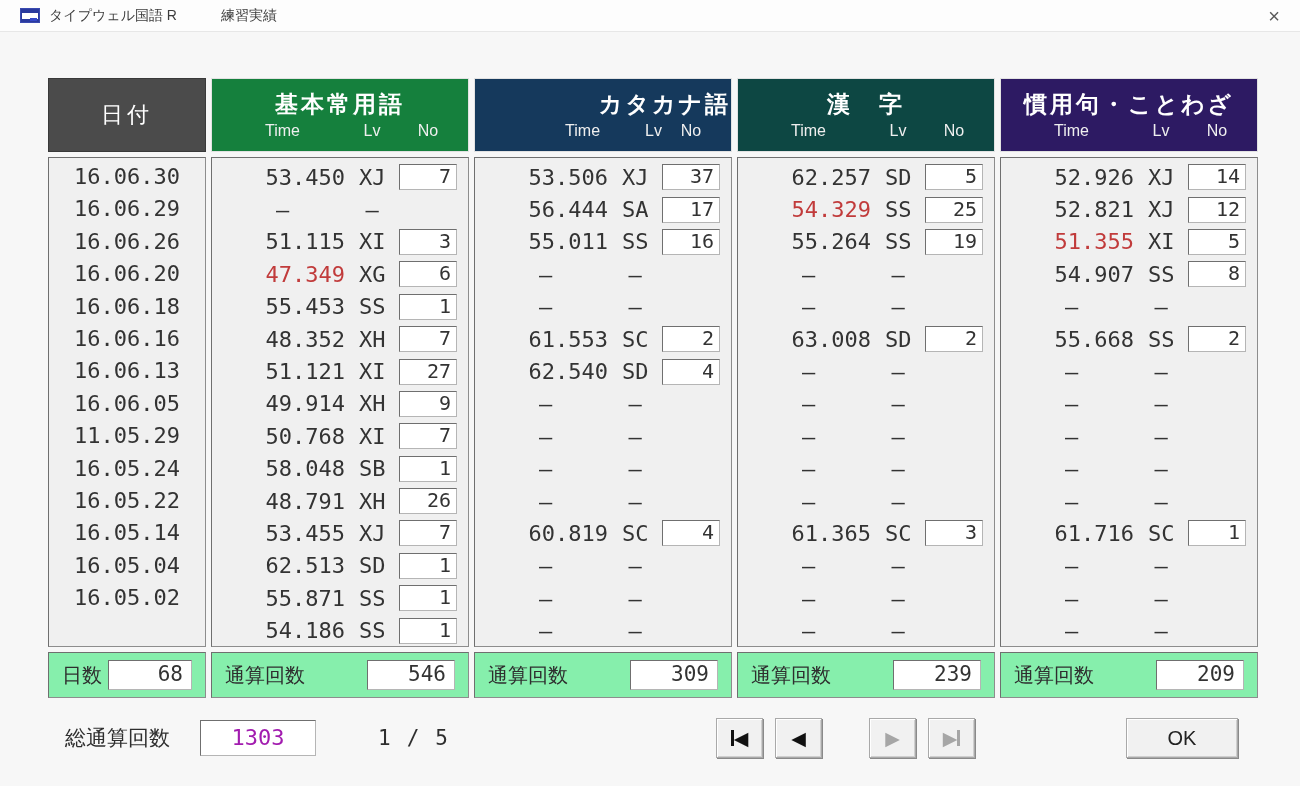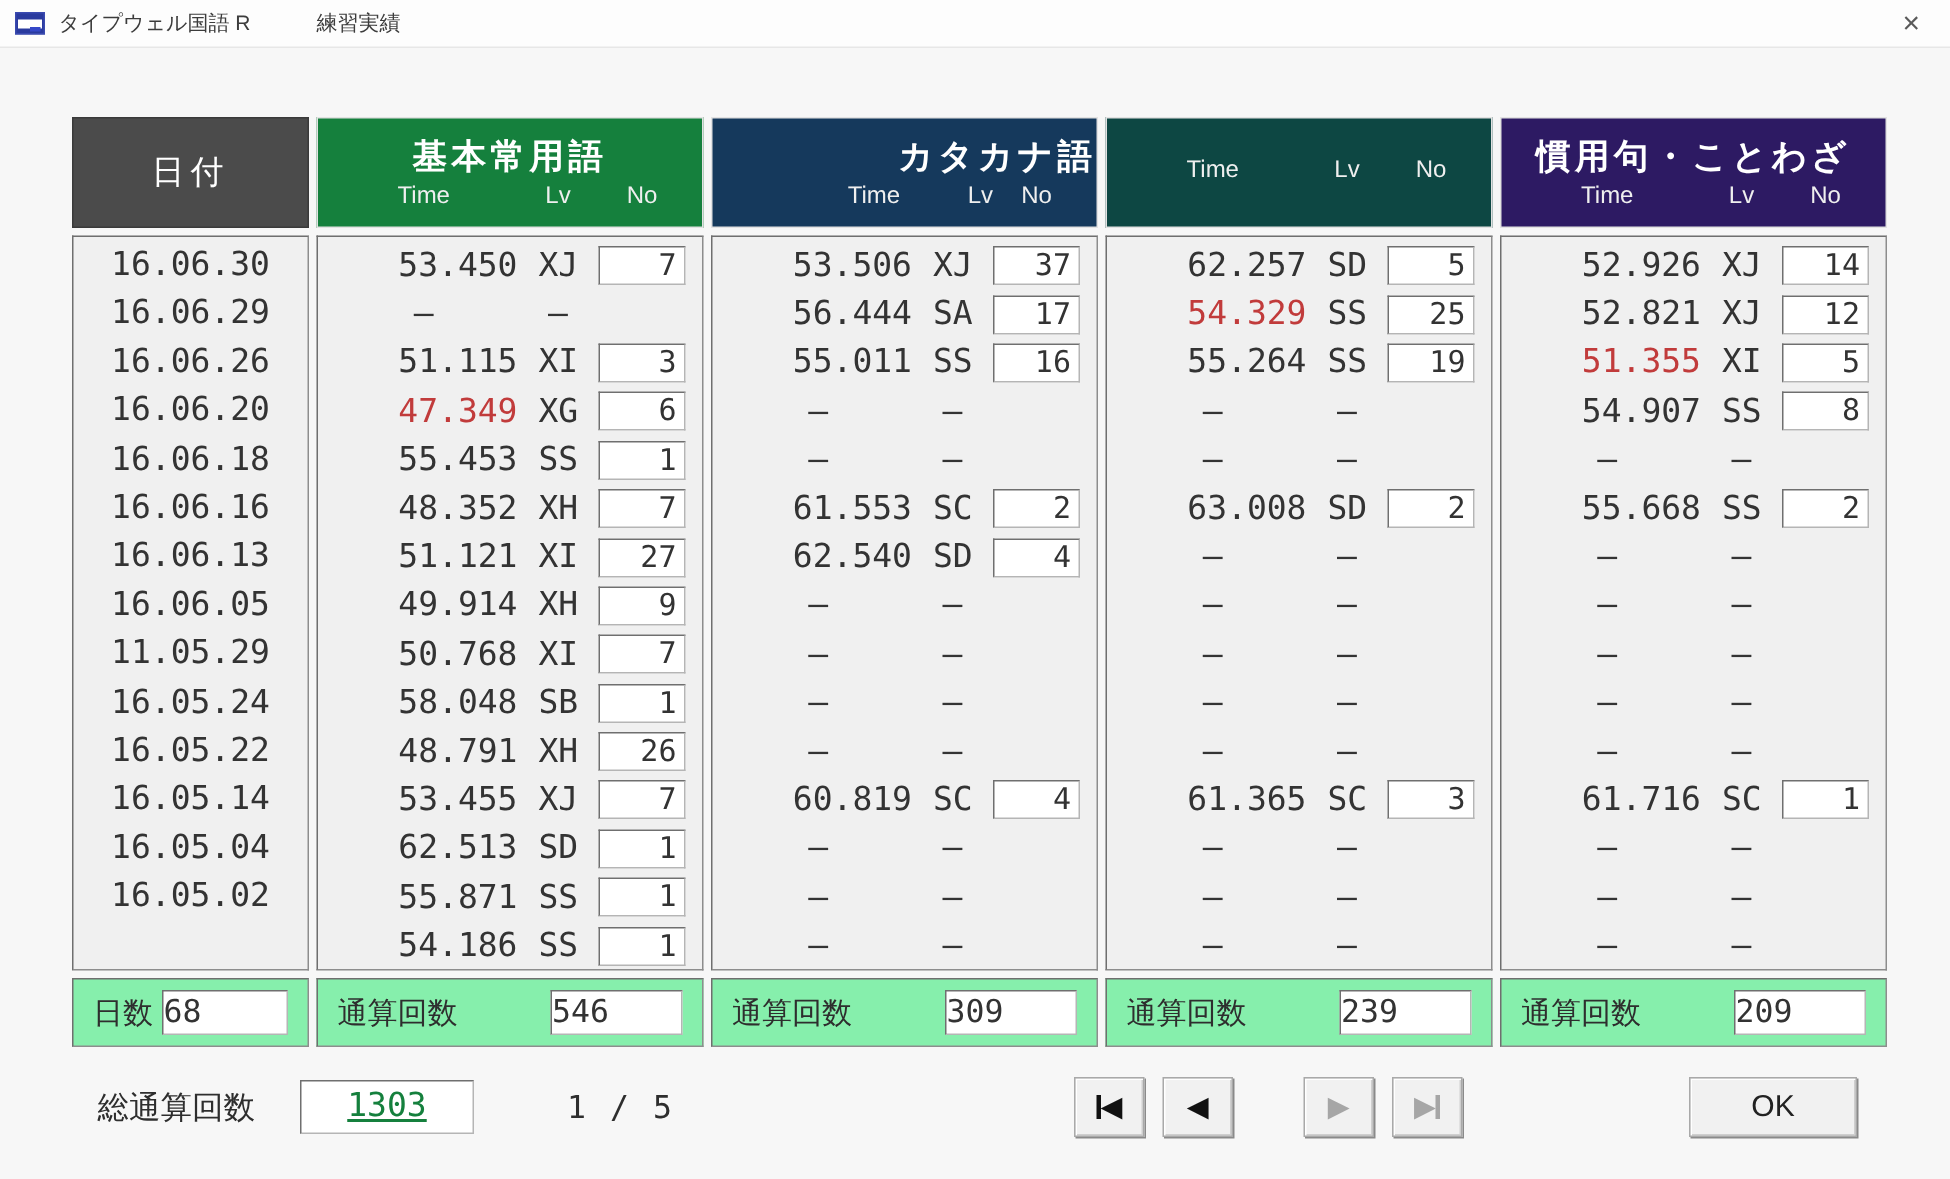--- a/index.html
+++ b/index.html
@@ -4,21 +4,21 @@
 <style>
   * { box-sizing: border-box; margin: 0; padding: 0; }
   html,body { width:1300px; height:786px; }
   body {
     font-family: "Liberation Sans", "DejaVu Sans", sans-serif;
     background:#ffffff; overflow:hidden; cursor:default;
   }
   
   .titlebar {
     height:32px; display:flex; align-items:center;
-    background:#fdfdfd; border-bottom:1px solid #e7e7e7; padding:0 14px 0 10px;justify-content:center;
+    background:#fdfdfd; border-bottom:1px solid #e7e7e7; padding:0 14px 0 20px;justify-content:center;
   }
   .app-icon {
     width:20px; height:15px; background:#2a3a9e; border:1px solid #3a4ab0;
     position:relative; flex:0 0 auto;
   }
   .app-icon::before{ content:""; position:absolute; left:1px; right:1px; top:4px; height:6px; background:#ffffff; }
   .app-icon::after{ content:""; position:absolute; right:2px; bottom:1px; width:7px; height:3px; background:#3548c8; }
   .title { font-size:14px; color:#3c3c3c; margin-left:9px; }
   .subtitle { font-size:14px; color:#3c3c3c; margin-left:44px; }
   .close { margin-left:auto; font-size:20px; color:#5a5a5a; line-height:1; padding:2px 6px; cursor:pointer; }
@@ -68,32 +68,32 @@
   
   .total-panel {
     background:#86efac; border:1px solid #8d8d8d; border-top-color:#6f6f6f; border-left-color:#6f6f6f;
     display:flex; align-items:center; padding:0 13px;
   }
   .total-label { font-size:20px; color:#2e2e2e; }
   .total-box {
     margin-left:auto; height:30px; background:#fff;
     border:1px solid #b5b5b5; border-top-color:#6f6f6f; border-left-color:#6f6f6f;
     font-family:"DejaVu Sans Mono","Liberation Mono",monospace; font-size:21px; line-height:27px;
-    color:#333; text-align:left; padding-right:8px;
+    color:#333; text-align:right; padding-right:8px;
   }
   .total-box.days { width:84px; }
   .total-box.cum { width:88px; }
   
   .footer { width:1210px; margin-top:17px; display:flex; align-items:center; height:46px; }
   .grand-label { font-size:21px; color:#2e2e2e; margin-left:17px; }
   .grand-box {
     margin-left:30px; width:116px; height:36px; background:#fff;
     border:1px solid #b5b5b5; border-top-color:#6f6f6f; border-left-color:#6f6f6f;
     font-family:"DejaVu Sans Mono","Liberation Mono",monospace; font-size:22px; line-height:33px;
-    color:#15803d; text-align:center;text-decoration:underline;
+    color:#a21caf; text-align:center;
   }
   .page-ind { margin-left:62px; font-size:21px; color:#2e2e2e; display:flex; }
   .page-ind span { margin-right:16px; font-family:"DejaVu Sans Mono","Liberation Mono",monospace; }
   .nav-group { margin-left:252px; display:flex; align-items:center; }
   .btn {
     background:#f1f1f1; border:1px solid #a9a9a9;
     box-shadow:inset 1px 1px 0 #ffffff, inset -1px -1px 0 #cfcfcf, 1px 1px 0 #8a8a8a;
     display:flex; align-items:center; justify-content:center; cursor:pointer;
   }
   .nav-btn { width:47px; height:40px; margin-right:12px; color:#111; font-size:19px; }
@@ -130,20 +130,21 @@
     <div class="cat-header" style="background: rgb(21, 57, 92); align-items: flex-end;">
       <div class="cat-title">カタカナ語</div>
       <div class="sub-row">
         <span>Time</span>
         <span>Lv</span>
         <span>No</span>
       </div>
     </div>
 
     <div class="cat-header" style="background: rgb(13, 71, 67);">
+      <div class="cat-title">漢　字</div>
       <div class="sub-row">
         <span>Time</span>
         <span>Lv</span>
         <span>No</span>
       </div>
     </div>
 
     <div class="cat-header" style="background: rgb(45, 26, 99);">
       <div class="cat-title">慣用句・ことわざ</div>
       <div class="sub-row">

